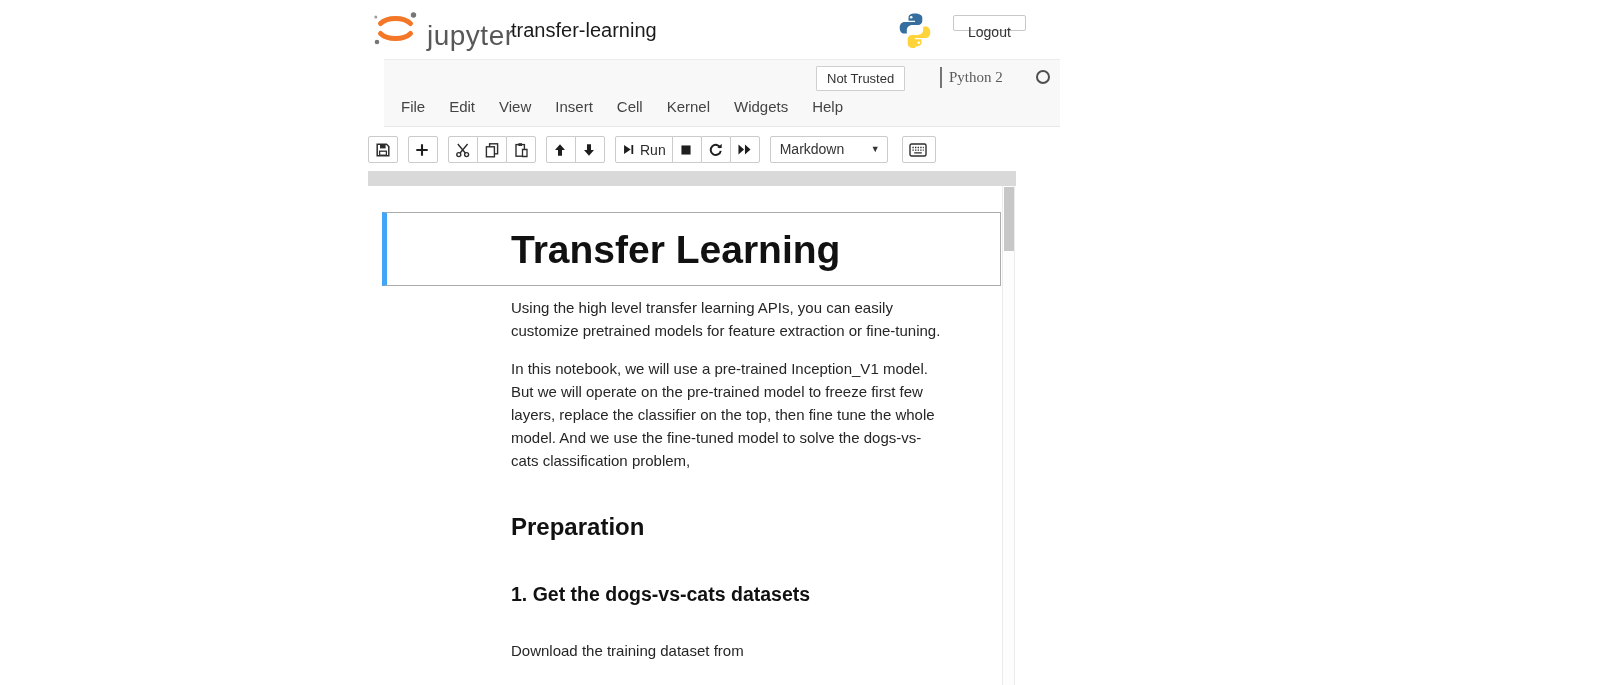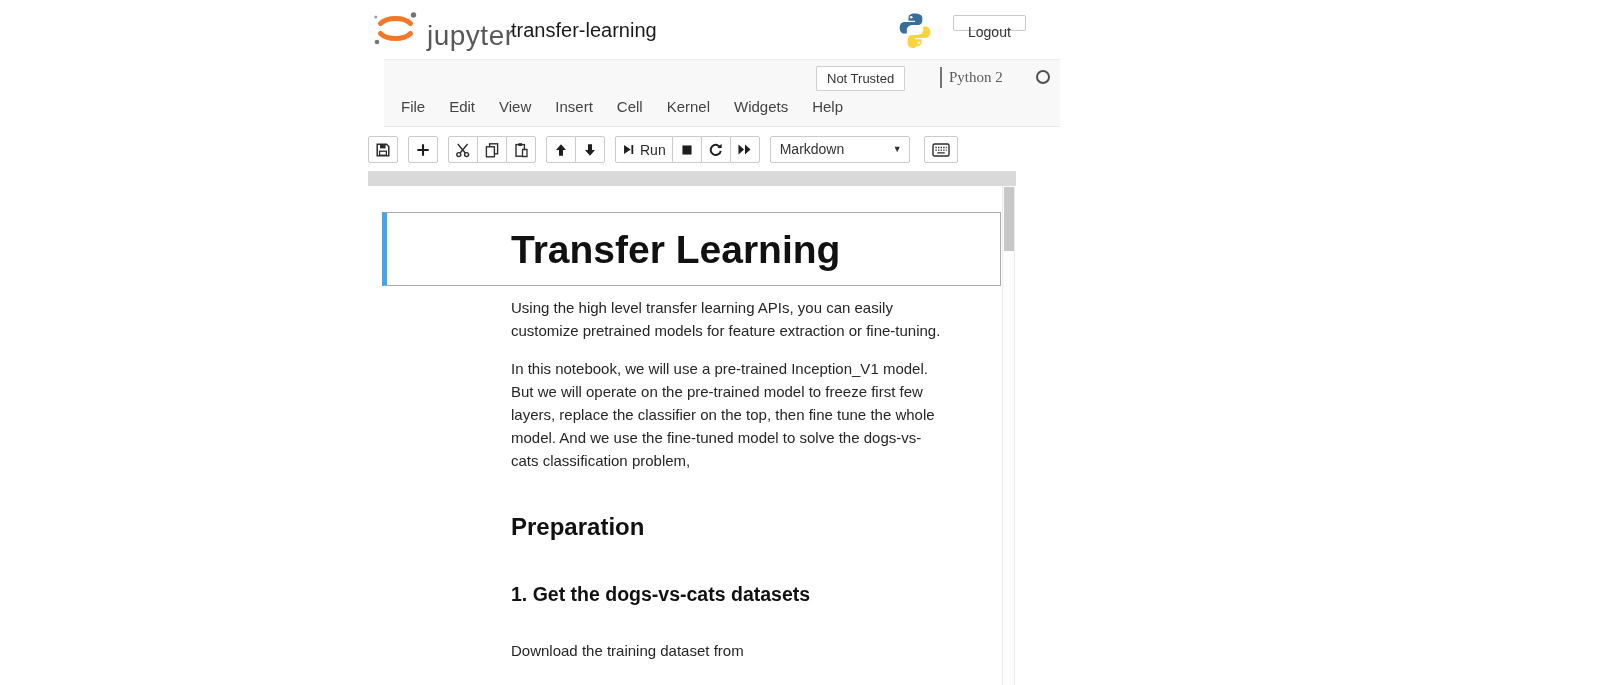--- a/index.html
+++ b/index.html
@@ -29,27 +29,27 @@
   .kernel-ind { position:absolute; left:652px; top:10px; width:14px; height:14px;
                 border:2px solid #4f4f4f; border-radius:50%; background:transparent; }
   .menus { position:absolute; left:17px; top:35px; display:flex; gap:24px; }
   .menu-item { font-size:15px; color:#444; cursor:pointer; line-height:24px; }
 
   
   .toolbar { position:absolute; left:0; top:128px; width:676px; height:43px; background:#fff; }
   .tb-row { position:absolute; left:0; top:8px; display:flex; align-items:flex-start; }
   .grp { display:flex; margin-right:10px; }
   .btn { height:27px; min-width:30px; background:#fff; border:1px solid #cbcbcb; border-radius:2px;
-         display:flex; align-items:center; justify-content:center; cursor:pointer; padding:0 6px; }
+         display:flex; align-items:center; justify-content:flex-start; cursor:pointer; padding:0 6px; }
   .grp .btn + .btn { margin-left:-1px; border-radius:0 2px 2px 0; }
   .grp .btn:first-child { border-radius:2px 0 0 2px; }
   .grp .btn:only-child { border-radius:2px; }
   .btn svg { display:block; }
   .run-label { font-size:14px; color:#2c2c2c; margin-left:5px; }
-  .cell-type { position:relative; width:140px; height:27px; background:#fff; border:1px solid #cbcbcb;
+  .cell-type { position:relative; width:118px; height:27px; background:#fff; border:1px solid #cbcbcb;
                border-radius:2px; margin-right:14px; cursor:pointer;
                font-size:14px; color:#333; line-height:25px; padding-left:9px; }
   .cell-type .caret { position:absolute; right:7px; top:0; font-size:9px; color:#333; line-height:25px; }
 
   
   .strip { position:absolute; left:0; top:171px; width:648px; height:15px; background:#d9d9d9; }
   .scrollwrap { position:absolute; left:0; top:186px; width:648px; height:499px; background:#fff; }
   .vtrack { position:absolute; left:634px; top:0; width:13px; height:499px;
             background:#fdfdfd; border-left:1px solid #ebebeb; border-right:1px solid #ebebeb; }
   .vthumb { position:absolute; left:1px; top:1px; width:10px; height:64px; background:#c7c7c7; cursor:pointer; }

